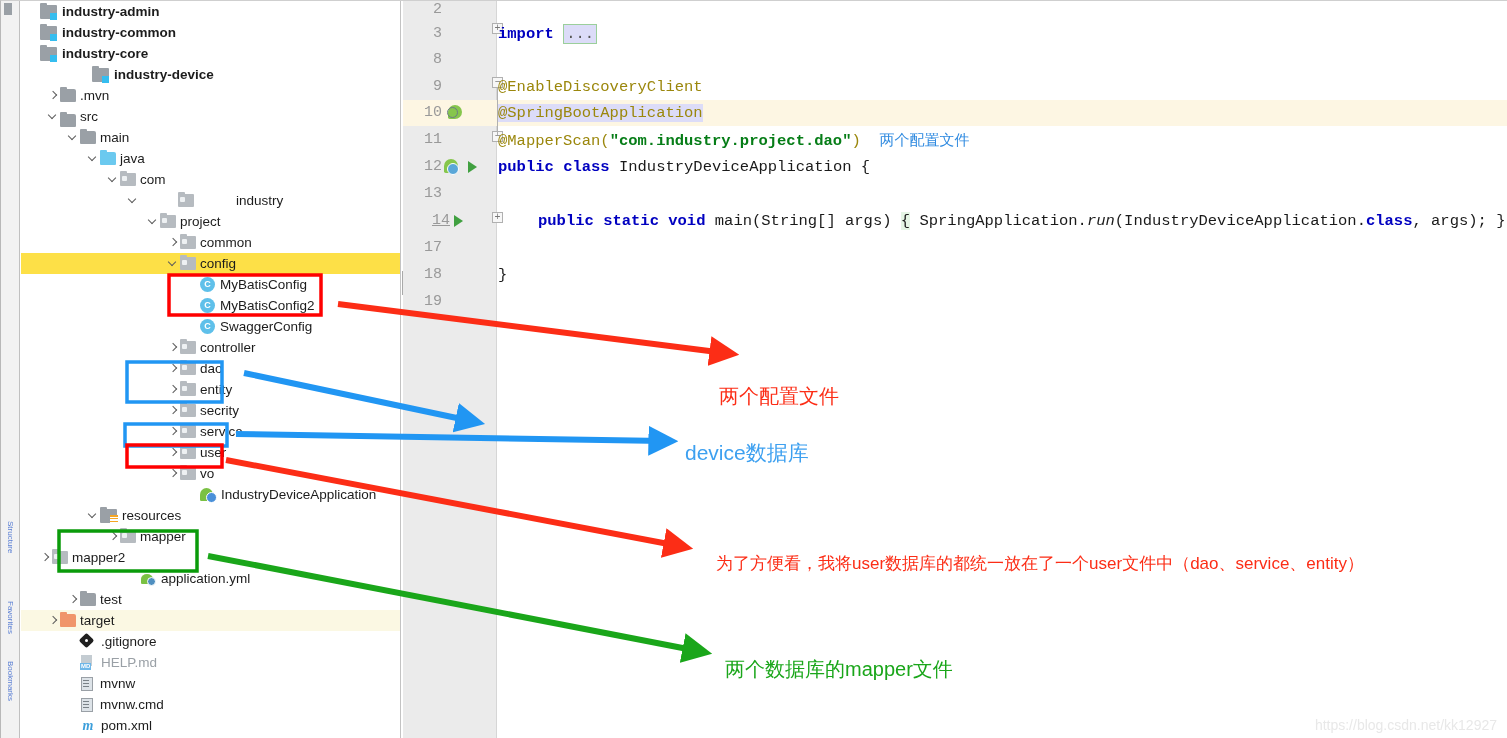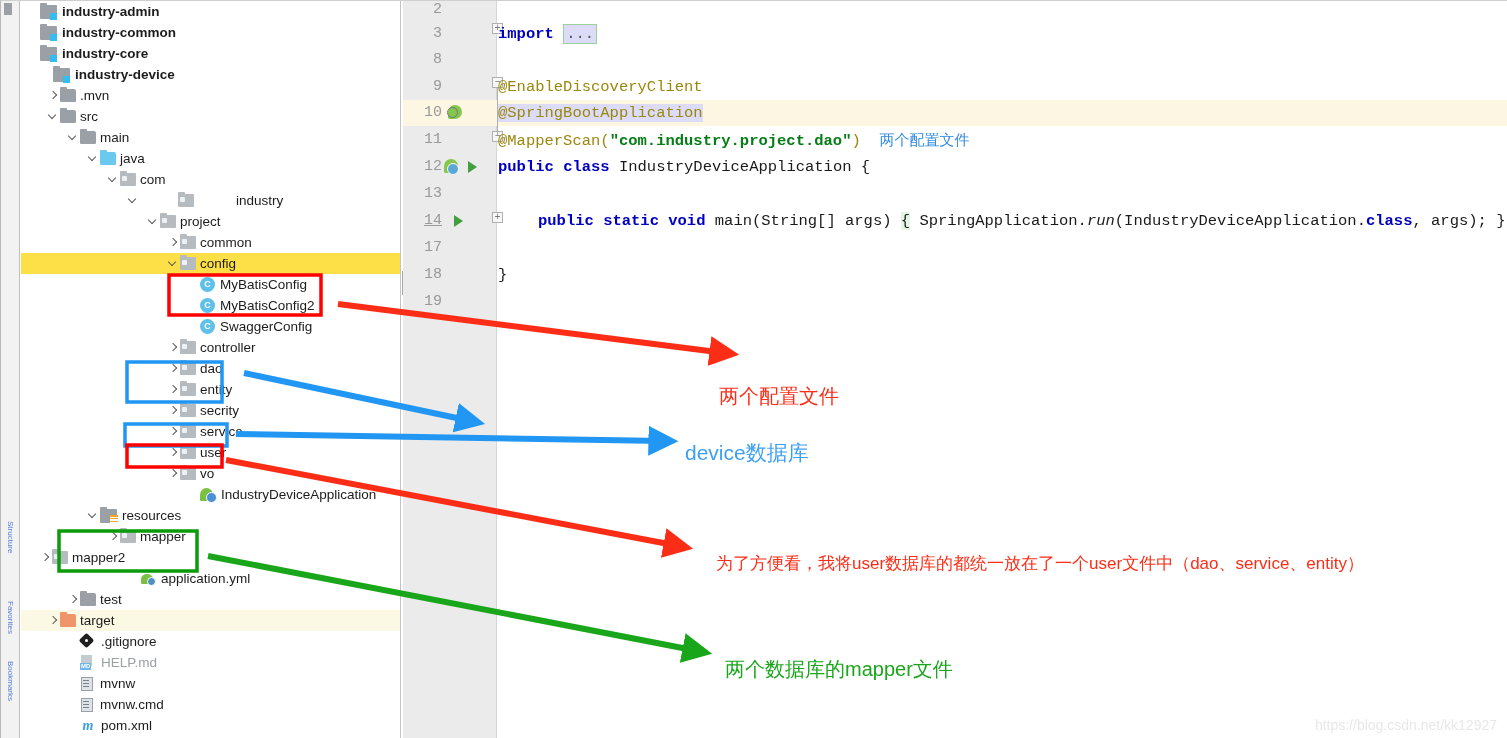--- a/index.html
+++ b/index.html
@@ -319,31 +319,31 @@
       <div class="row module" style="padding-left: 6px;">
         <span class="chev "></span>
         <span class="ic ic-mod"></span>
         <span class="lbl">industry-common</span>
       </div>
       <div class="row module" style="padding-left: 6px;">
         <span class="chev "></span>
         <span class="ic ic-mod"></span>
         <span class="lbl">industry-core</span>
       </div>
-      <div class="row module" style="padding-left: 19px;">
+      <div class="row module" style="padding-left: 19px; margin-left: 39px;">
         <span class="chev "></span>
         <span class="ic ic-mod"></span>
         <span class="lbl">industry-device</span>
       </div>
       <div class="row" style="padding-left: 26px;">
         <span class="chev r"></span>
         <span class="ic ic-folder"></span>
         <span class="lbl">.mvn</span>
       </div>
-      <div class="row" style="padding-left: 26px;">
+      <div class="row" style="padding-left: 26px; align-items: flex-end;">
         <span class="chev d"></span>
         <span class="ic ic-folder"></span>
         <span class="lbl">src</span>
       </div>
       <div class="row" style="padding-left: 46px;">
         <span class="chev d"></span>
         <span class="ic ic-folder"></span>
         <span class="lbl">main</span>
       </div>
       <div class="row" style="padding-left: 66px;">
@@ -495,21 +495,21 @@
     <div class="rowhl" style="top:99px;"></div>
 
     <div class="lnum" style="left:4px;  top:-4px;">2</div>
     <div class="lnum" style="left:4px;  top:20px;">3</div>
     <div class="lnum" style="left:4px;  top:46px;">8</div>
     <div class="lnum" style="left:4px;  top:73px;">9</div>
     <div class="lnum" style="left:4px;  top:99px;">10</div>
     <div class="lnum" style="left:4px;  top:126px;">11</div>
     <div class="lnum" style="left:4px;  top:153px;">12</div>
     <div class="lnum" style="left:4px;  top:180px;">13</div>
-    <div class="lnum" style="left:4px;  top:207px;text-decoration:underline;">14</div>
+    <div class="lnum" style="left:12px;  top:207px;text-decoration:underline;">14</div>
     <div class="lnum" style="left:4px;  top:234px;">17</div>
     <div class="lnum" style="left:4px;  top:261px;">18</div>
     <div class="lnum" style="left:4px;  top:288px;">19</div>
 
     <div class="gutter-spring bean" style="left:46px; top:104px;"></div>
     <div class="gutter-spring bean2" style="left:42px; top:158px;"></div>
     <div class="runarrow" style="left:66px; top:160px;"></div>
     <div class="runarrow" style="left:52px; top:214px;"></div>
 
     <div class="fold" style="left:90px; top:22px;">+</div>

